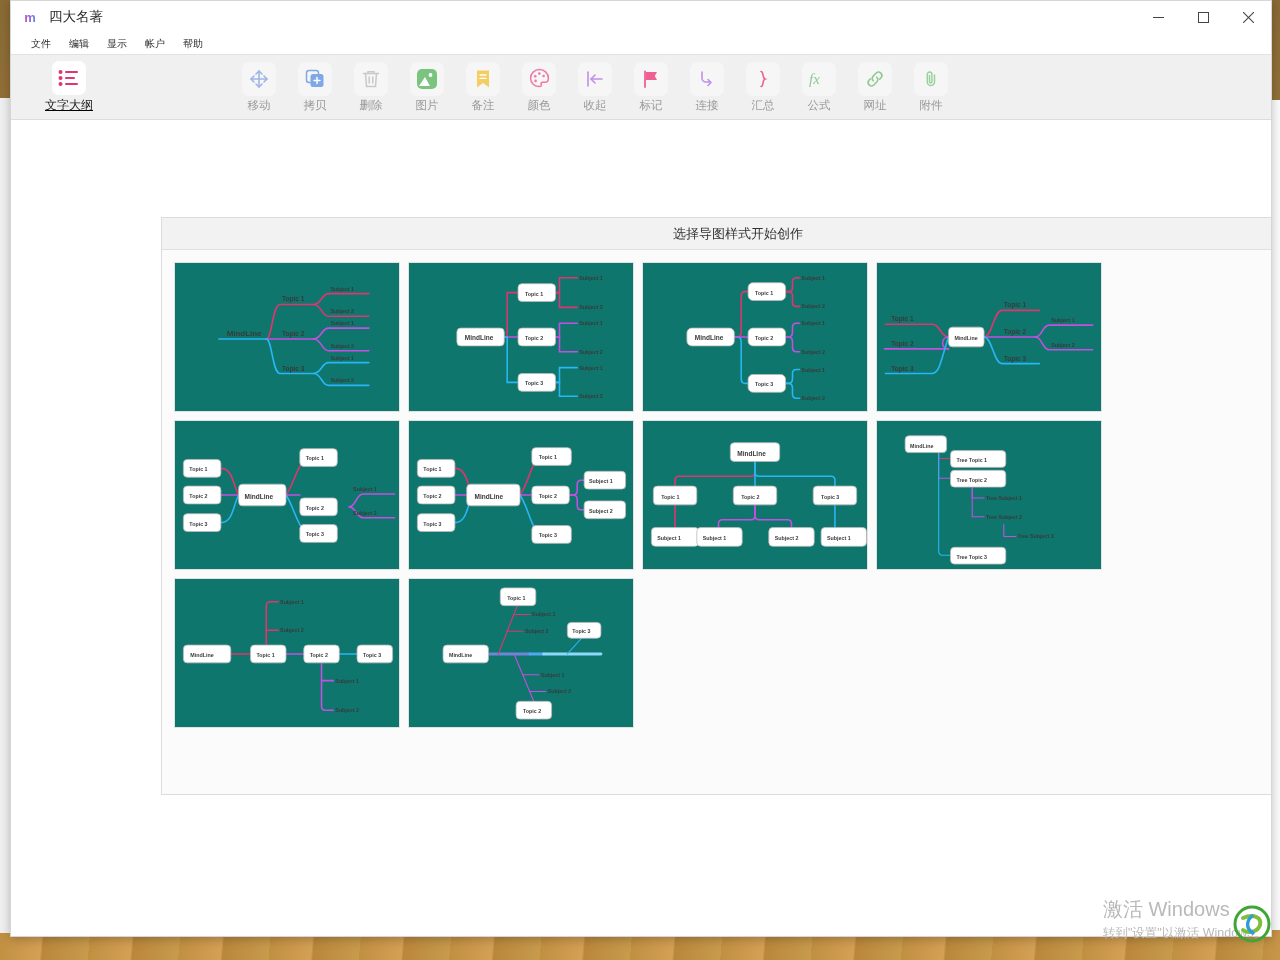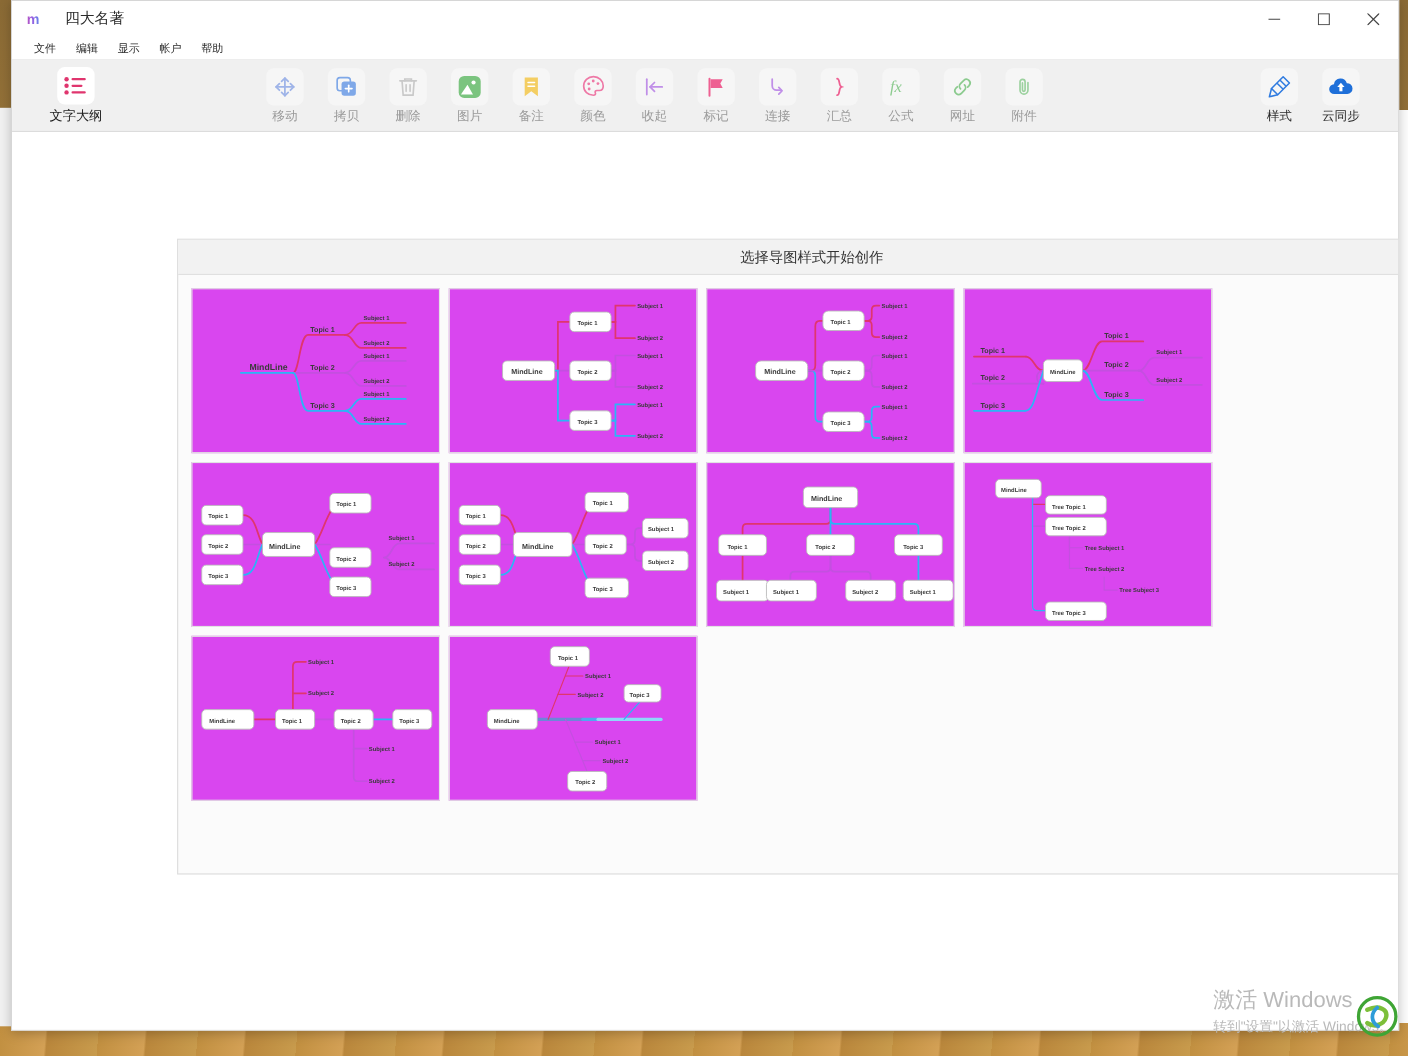--- a/index.html
+++ b/index.html
@@ -47,21 +47,21 @@
   #title-bar {
     height: 32px; display: flex; align-items: center;
     background: #ffffff; flex: 0 0 auto;
   }
   #app-logo {
     width: 26px; text-align: center; font-size: 13px; font-weight: bold;
     margin-left: 6px;
     background: linear-gradient(90deg,#e94f8a 0%, #9b59e0 45%, #29b6f6 100%);
     -webkit-background-clip: text; background-clip: text; color: transparent;
   }
-  #app-title { font-size: 13.5px; color: #2b2b2b; margin-left: 16px; }
+  #app-title { font-size: 13.5px; color: #2b2b2b; margin-left: 6px; }
   #win-controls { margin-left: auto; display: flex; height: 32px; }
   .win-btn {
     width: 45px; height: 32px; display: flex; align-items: center;
     justify-content: center; color: #444; font-size: 13px;
   }
 
   
   #menu-bar {
     height: 22px; display: flex; align-items: center; padding-left: 12px;
     background: #ffffff; flex: 0 0 auto; border-bottom: 1px solid #e2e2e2;
@@ -80,21 +80,21 @@
   .tool {
     width: 56px; display: flex; flex-direction: column; align-items: center;
     justify-content: center; gap: 2px;
   }
   .tool .ico {
     width: 34px; height: 34px; border-radius: 7px; background: #f6f6f6;
     display: flex; align-items: center; justify-content: center;
   }
   .tool .lbl { font-size: 11.5px; color: #9a9a9a; }
   .tool.active .lbl { color: #2b2b2b; }
-  #tool-outline { margin-left: 30px; }
+  #tool-outline { margin-left: 30px; text-decoration: underline; }
   #tool-outline .ico { background: #ffffff; }
   #tool-outline .lbl { color: #1c1c1c; font-size: 12px; }
   #tool-group-main { display: flex; margin-left: 134px; }
   #tool-group-right { display: flex; margin-left: auto; margin-right: 24px; }
   #tool-group-right .lbl { color: #2b2b2b; }
   #tool-group-right .ico { background: #f6f6f6; }
 
   
   #canvas {
     flex: 1 1 auto; background: #ffffff; position: relative; overflow: hidden;
@@ -114,21 +114,21 @@
     justify-content: center; background: #f2f2f2; border-bottom: 1px solid #e0e0e0;
     font-size: 13px; color: #333;
   }
   #template-grid {
     flex: 1 1 auto; padding: 12px 12px 0 12px;
     display: grid; grid-template-columns: repeat(4, 226px);
     grid-auto-rows: 150px; gap: 8px; justify-content: start;
     align-content: start;
   }
   .tpl-card {
-    background: #d946ef; border: 1px solid #e2e2e2;
+    background: #0f766e; border: 1px solid #e2e2e2;
     position: relative; overflow: hidden;
   }
   .tpl-card svg { display: block; width: 100%; height: 100%; }
   #dialog-footer {
     flex: 0 0 auto; height: 70px; display: flex; align-items: center;
     justify-content: flex-end; padding-right: 28px; gap: 12px;
   }
   .dlg-btn {
     height: 30px; min-width: 56px; padding: 0 13px; border: 1px solid #c8c8c8;
     border-radius: 5px; background: #fff; font-size: 13px; color: #222;
@@ -364,43 +364,20 @@
         <div class="ico">
           <svg width="20" height="20" viewBox="0 0 20 20" fill="none" stroke="#9BD19E" stroke-width="1.5" stroke-linecap="round">
             <path d="M13.5 6 v7 a3.6 3.6 0 0 1 -7.2 0 V5.4 a2.3 2.3 0 0 1 4.6 0 v7.4 a1.2 1.2 0 0 1 -2.4 0 V6.4"></path>
           </svg>
         </div>
         <div class="lbl">附件</div>
       </div>
 
     </div>
 
-    <div id="tool-group-right">
-      <div class="tool">
-        <div class="ico">
-          <svg width="22" height="22" viewBox="0 0 22 22" fill="none" stroke="#2F7BE0" stroke-width="1.4" stroke-linejoin="round">
-            <path d="M14.5 1.8 L20.2 7.5 L9.6 18.1 L3.9 12.4 Z"></path>
-            <path d="M11.7 5 L17 10.2"></path>
-              <path d="M9 7.7 L14.3 12.9"></path>
-            <path d="M3.9 12.4 L2 20 L9.6 18.1"></path>
-          </svg>
-        </div>
-        <div class="lbl">样式</div>
-      </div>
-      <div class="tool">
-        <div class="ico">
-          <svg width="24" height="20" viewBox="0 0 24 20">
-            <path d="M6 16.5 a4.5 4.5 0 0 1 -0.3 -9 A6 6 0 0 1 17.4 6.6 A4.9 4.9 0 0 1 17.8 16.5 Z" fill="#1E6FD9"></path>
-            <path d="M12 6.2 L15.3 10.2 H8.7 Z" fill="#ffffff"></path>
-            <rect x="10.6" y="10" width="2.8" height="4" fill="#ffffff"></rect>
-          </svg>
-        </div>
-        <div class="lbl">云同步</div>
-      </div>
-    </div>
   </div>
 
   <div id="canvas">
 
     <svg id="annot-arrow" width="100" height="120" viewBox="0 0 100 120">
       <defs>
         <marker id="arrowhead" markerWidth="5" markerHeight="5" refX="1.2" refY="2.5" orient="auto">
           <polygon points="0,0 5,2.5 0,5" fill="#FF1A0E"></polygon>
         </marker>
       </defs>

